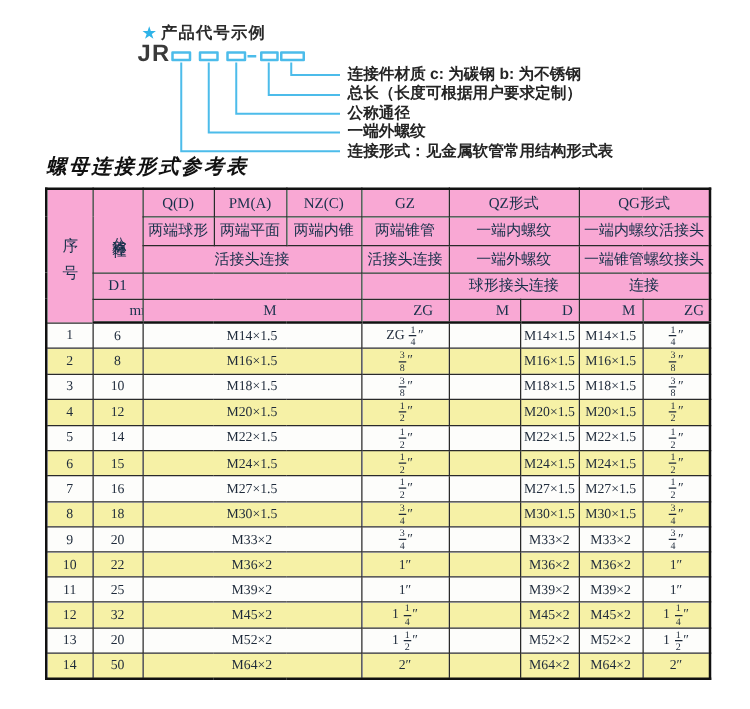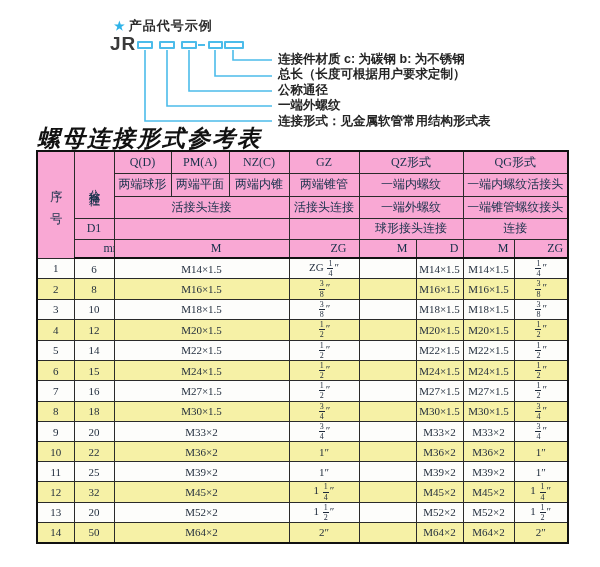--- a/index.html
+++ b/index.html
@@ -20,21 +20,21 @@
   .b3 { left:181px; width:16px; }
   .b4 { left:208px; width:15px; }
   .b5 { left:224px; width:20px; }
   .code-dash { position:absolute; left:198px; top:44px; width:7px; height:2px; background:#4cbcea; }
   svg.leaders { position:absolute; left:0; top:0; }
   .diag-labels { position:absolute; left:278px; top:52px; font-size:12.5px; font-weight:bold;
                  color:#252525; line-height:15.4px; white-space:nowrap; }
 
   
   .tbl-title { position:absolute; left:37px; top:123px; font-family:"Liberation Serif", serif;
-               font-style:italic; font-weight:bold; font-size:23px; color:#111;
+               font-style:italic; font-weight:bold; font-size:16px; color:#111;
                letter-spacing:2px; }
 
   
   table.main { position:absolute; left:36px; top:150px; width:531px;
                border-collapse:collapse; table-layout:fixed;
                border:2px solid #111; font-family:"Liberation Serif", serif; }
   table.main th, table.main td { border:1px solid #2a2a2a; text-align:center;
                vertical-align:middle; padding:0; overflow:hidden; }
   table.main th { background:#f9a8d4; font-weight:normal; font-size:12px; color:#16304a; }
   table.main td { background:#fdfdfb; font-size:11px; color:#1e2a3a; height:20px; }

